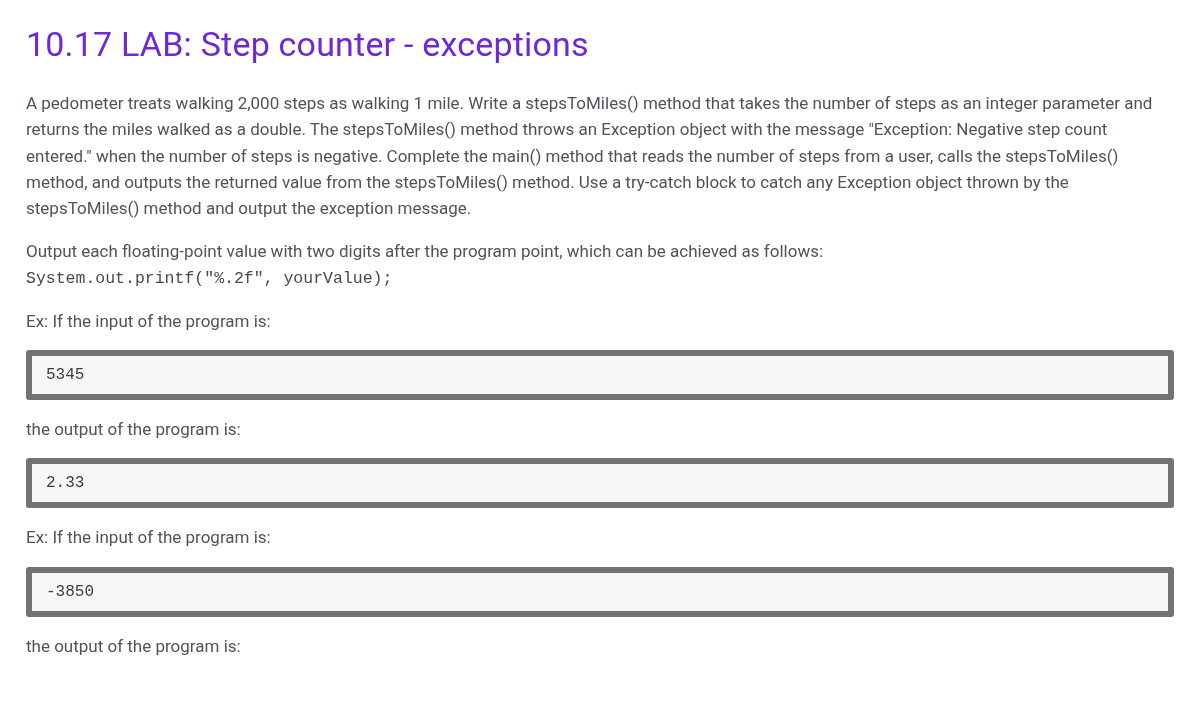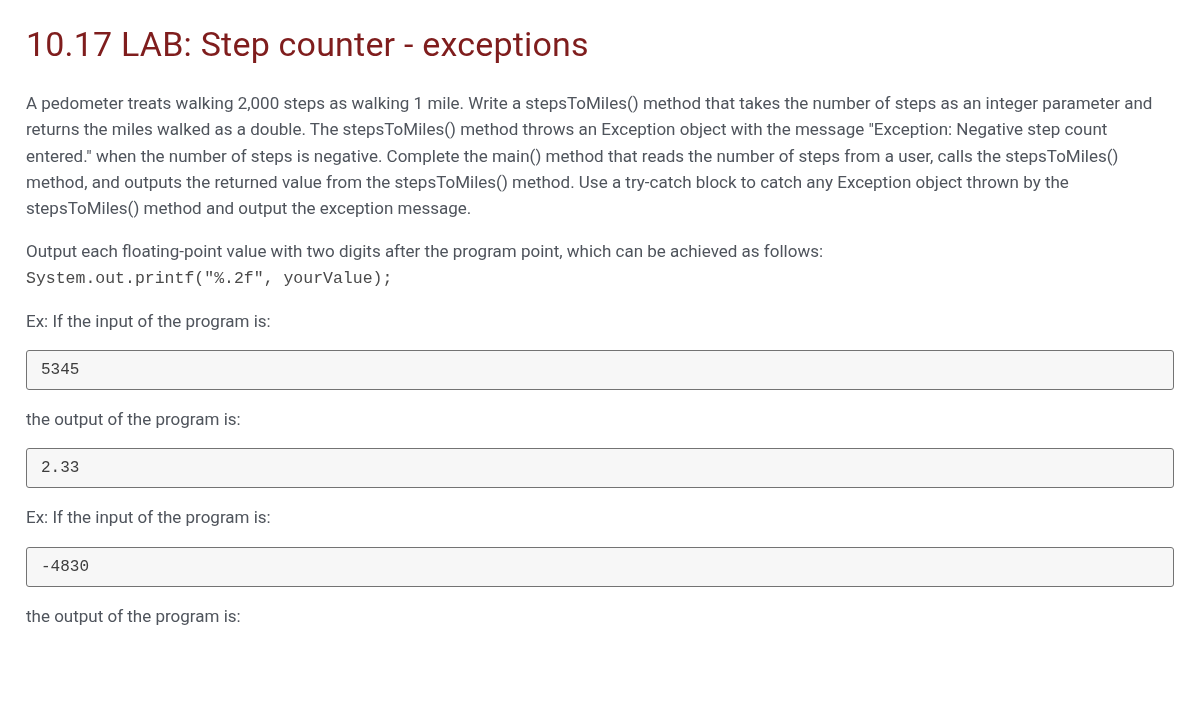--- a/index.html
+++ b/index.html
@@ -10,40 +10,40 @@
     color: #4a4a4a;
     background: #ffffff;
   }
   .page {
     padding: 24px 26px 28px 26px;
     max-width: 1200px;
   }
   h1.title {
     font-size: 34px;
     font-weight: 400;
-    color: #7f1d1d;
+    color: #6d28d9;
     margin: 0 0 26px 0;
     letter-spacing: 0.2px;
   }
   p.body-text {
     font-size: 17px;
     line-height: 1.55;
     color: #4f545c;
     margin: 0 0 16px 0;
   }
   .code-inline {
     font-family: "Courier New", Courier, monospace;
     font-size: 16.5px;
     color: #4a4a4a;
     display: block;
     margin-top: 2px;
   }
   .code-block {
     background: #f7f7f7;
-    border: 1px solid #737373;
+    border: 6px solid #737373;
     border-radius: 3px;
     padding: 10px 14px;
     font-family: "Courier New", Courier, monospace;
     font-size: 16px;
     color: #3d3d3d;
     margin: 10px 0 16px 0;
     white-space: pre;
   }
 </style>
 </head>
@@ -63,18 +63,18 @@
   <p class="body-text">Ex: If the input of the program is:</p>
 
   <div class="code-block">5345</div>
 
   <p class="body-text">the output of the program is:</p>
 
   <div class="code-block">2.33</div>
 
   <p class="body-text">Ex: If the input of the program is:</p>
 
-  <div class="code-block">-4830</div>
+  <div class="code-block">-3850</div>
 
   <p class="body-text">the output of the program is:</p>
 
 
 </div>
 
 </body></html>

